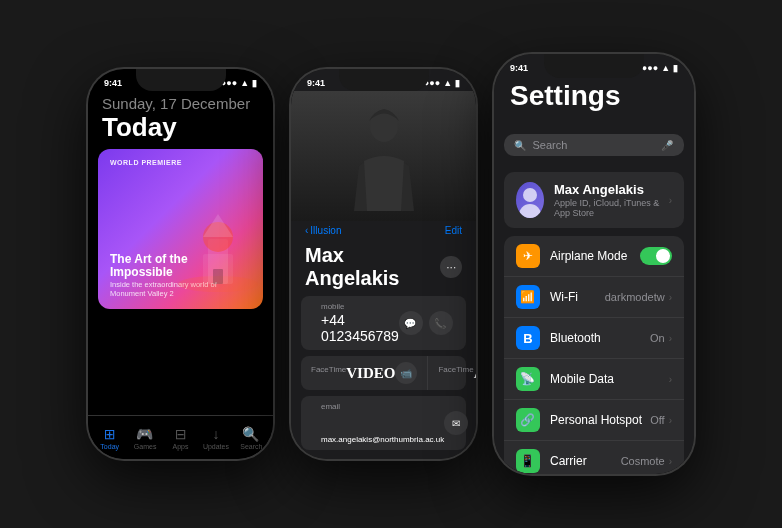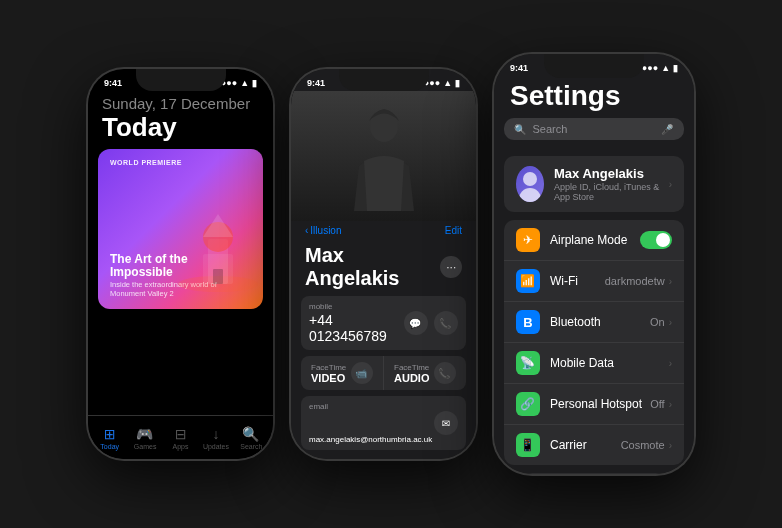--- a/index.html
+++ b/index.html
@@ -285,21 +285,21 @@
       color: #fff;
     }
 
     .contact-rows {
       padding: 0 10px;
     }
 
     .contact-row {
       background: #2c2c2e;
       border-radius: 8px;
-      padding: 6px 8px;
+      padding: 6px 20px;
       margin-bottom: 6px;
       display: flex;
       align-items: center;
       justify-content: space-between;
     }
 
     .contact-row-info {
       flex: 1;
     }
 
@@ -345,32 +345,33 @@
       align-items: center;
       justify-content: space-between;
     }
 
     .facetime-cell:first-child {
       border-right: 1px solid #3a3a3c;
     }
 
     .facetime-info {
       display: flex;
-      flex-direction: column;
+      flex-direction: row;
     }
 
     .facetime-label {
       font-size: 8px;
       color: #8e8e93;
     }
 
     .facetime-type {
-      font-size: 11px;
+      font-size: 15px;
       font-weight: 600;
       color: #fff;
+      font-family: Liberation Serif, serif;
     }
 
     .facetime-icon {
       width: 22px;
       height: 22px;
       background: #3a3a3c;
       border-radius: 50%;
       display: flex;
       align-items: center;
       justify-content: center;
@@ -382,21 +383,21 @@
     .settings-screen {
       width: 100%;
       height: 100%;
       background: #1c1c1e;
       border-radius: 38px;
       overflow: hidden;
       position: relative;
     }
 
     .settings-header {
-      padding: 4px 16px 6px;
+      padding: 4px 16px 22px;
     }
 
     .settings-title {
       font-size: 28px;
       font-weight: 700;
       color: #fff;
     }
 
     .settings-search {
       background: #3a3a3c;

